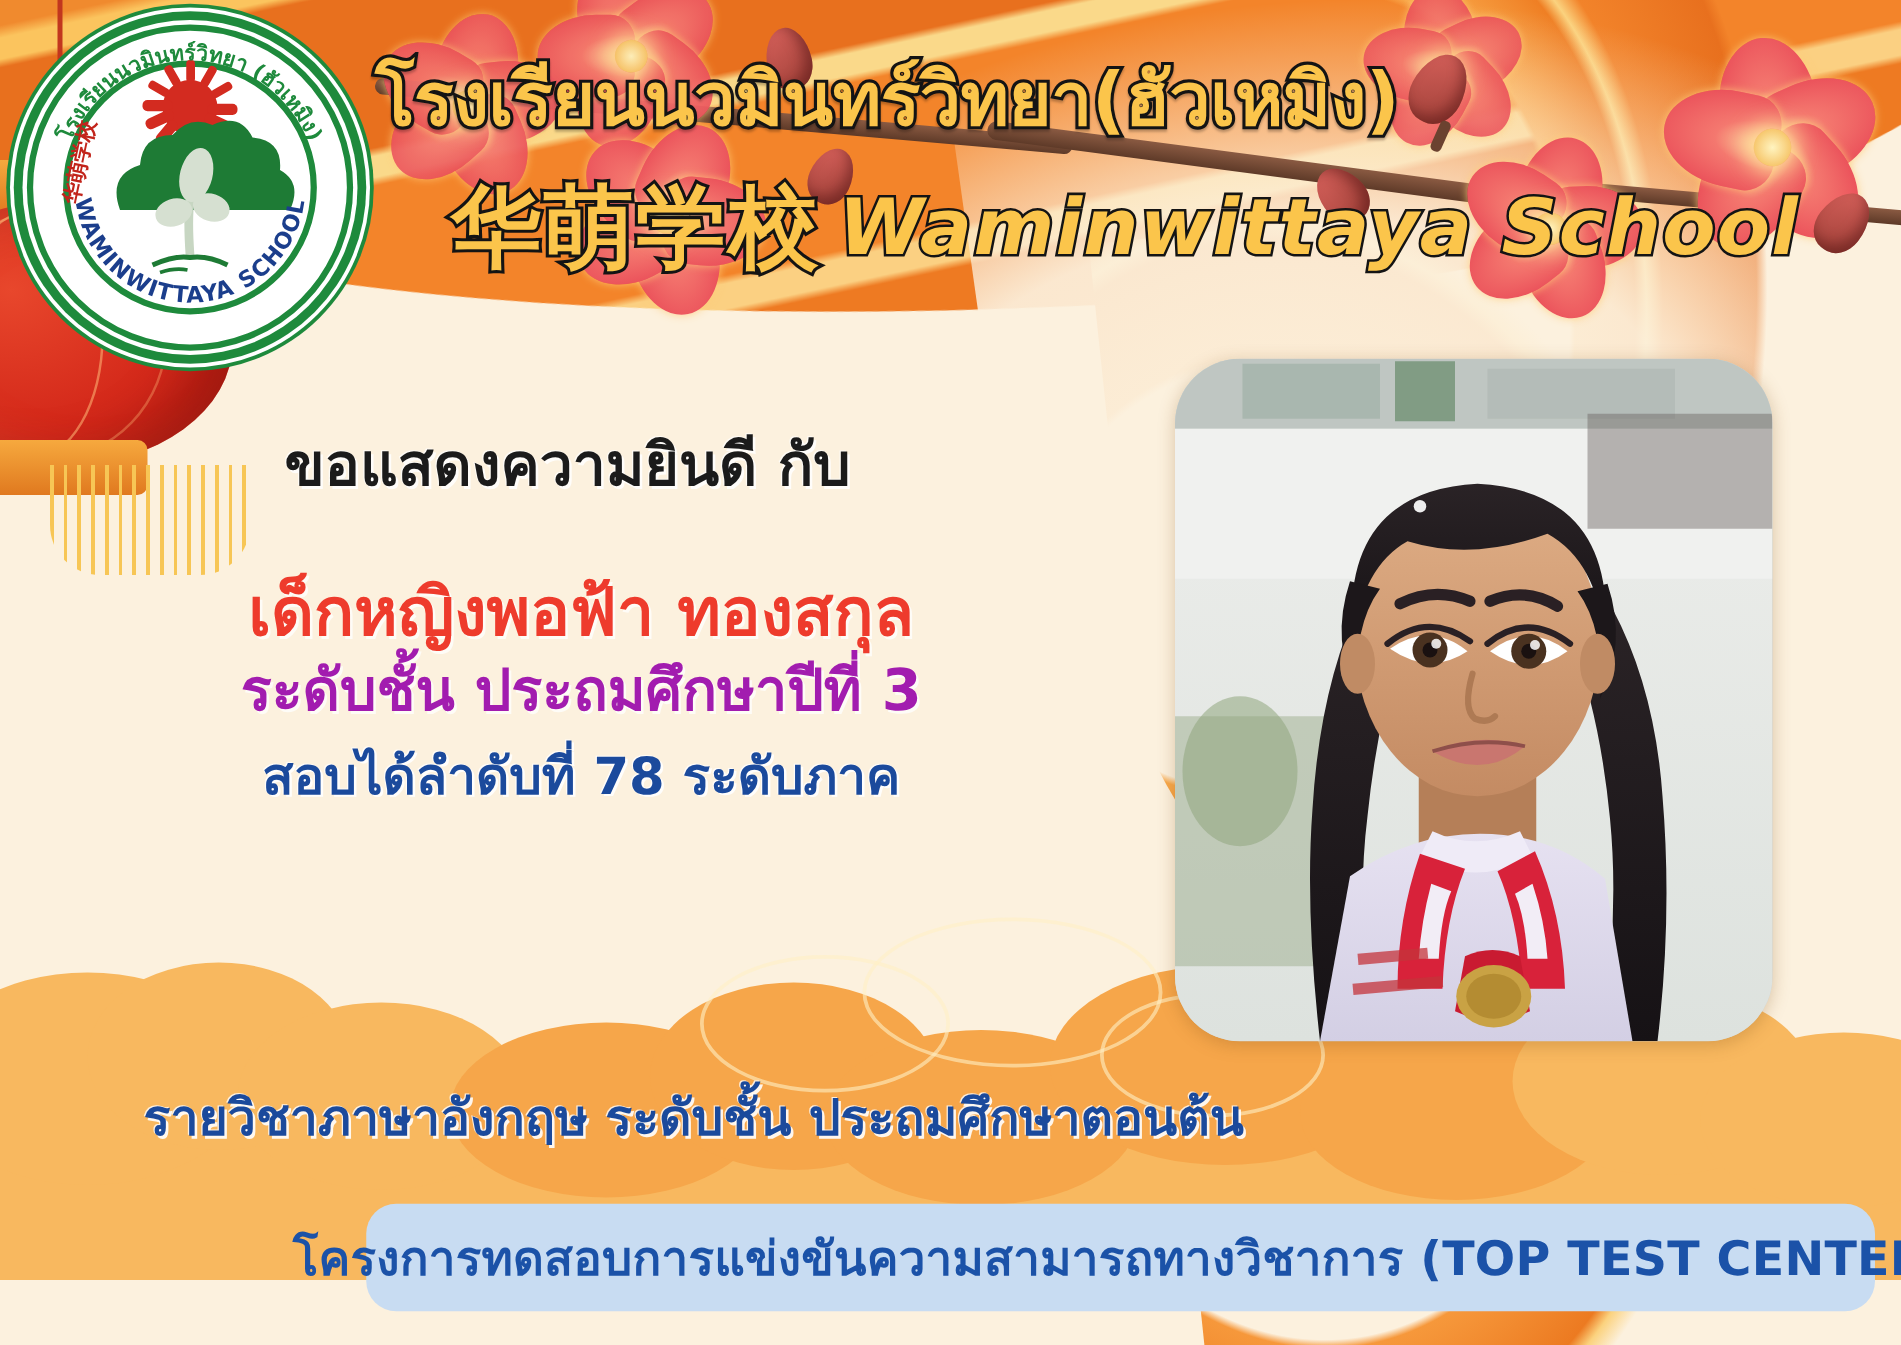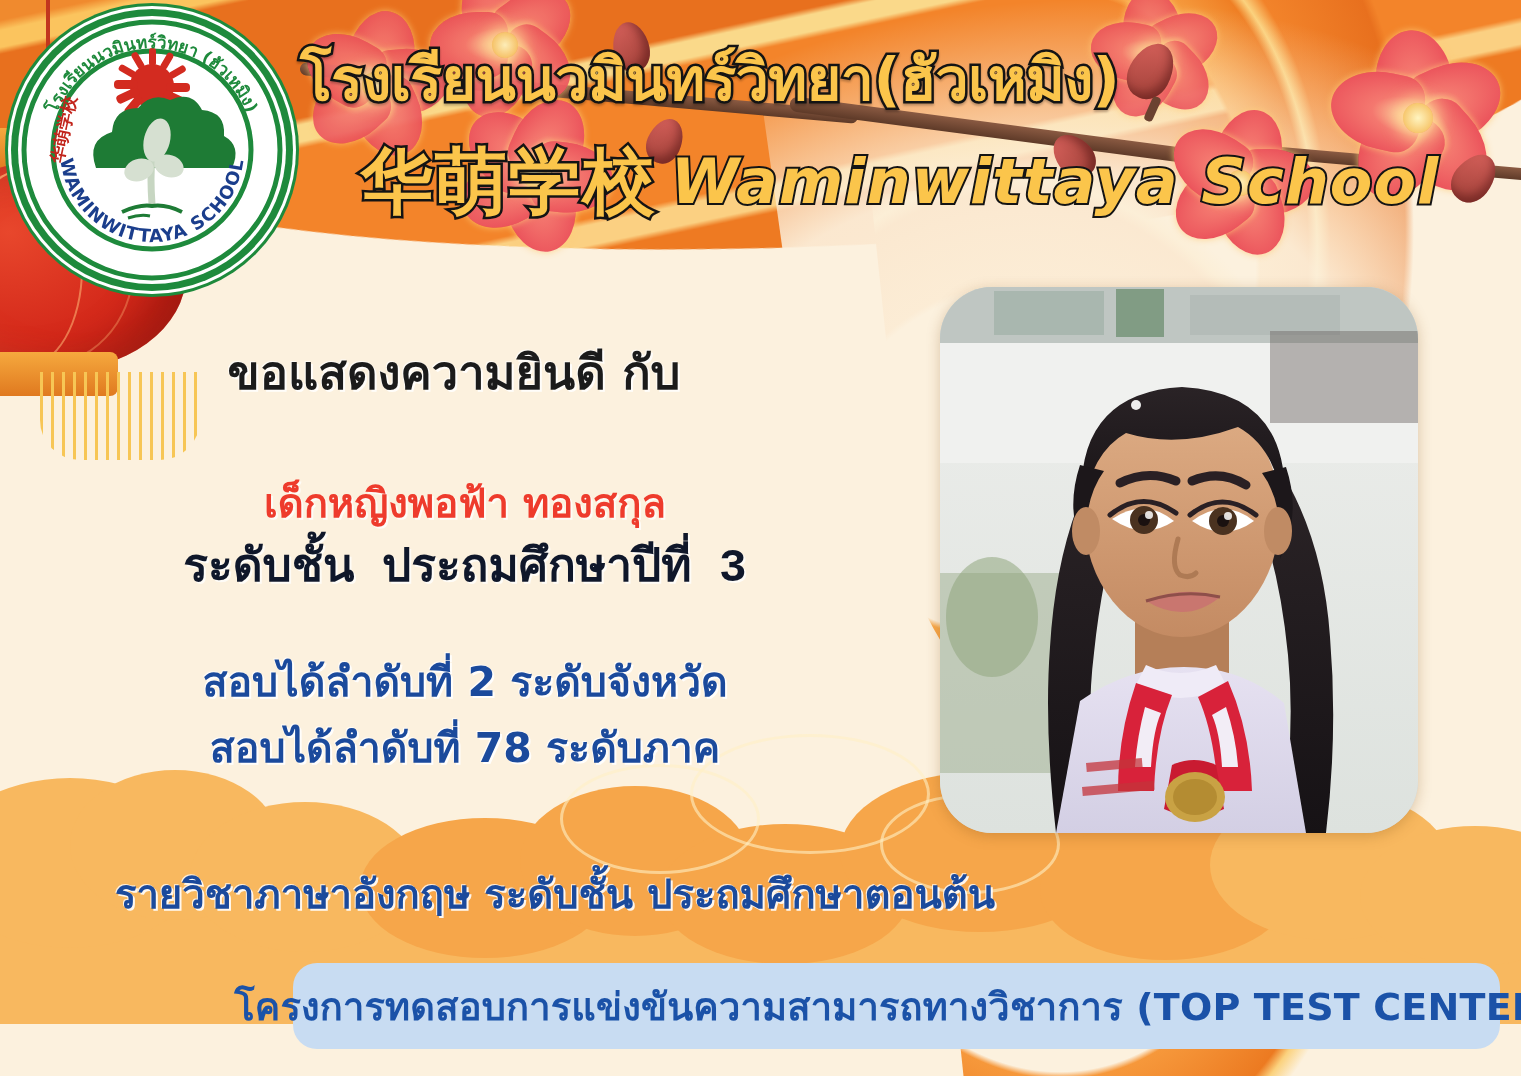--- a/index.html
+++ b/index.html
@@ -238,31 +238,30 @@
     font-weight:700;
     line-height:1.18;
   }
   .l-congrats{
     font-size:47px;
     color:#1B1B1B;
     text-shadow:2px 2px 0 rgba(255,255,255,.85), -1px -1px 0 rgba(255,255,255,.7);
     margin-left:-22px;
   }
   .l-name{
-    font-size:40px;
+    font-size:53px;
     color:#EE3B2C;
-    margin-top:80px;
+    margin-top:60px;
     text-shadow:2px 2px 0 rgba(255,255,255,.75);
   }
   .l-grade{
     font-size:46px;
-    color:#0f172a;
-    margin-top:14px;
+    color:#a21caf;
+    margin-top:2px;
     text-shadow:2px 2px 0 rgba(255,255,255,.75);
-    font-family:Liberation Mono, monospace;
   }
   .l-rank1{
     font-size:41px;
     color:#1B4A9C;
     margin-top:62px;
     text-shadow:2px 2px 0 rgba(255,255,255,.9), -1px -1px 0 rgba(255,255,255,.8);
   }
   .l-rank2{
     font-size:41px;
     color:#1B4A9C;
@@ -524,21 +523,20 @@
       <path d="M206,314 q38,-12 74,-4" stroke="#8E4F4A" stroke-width="3" fill="none"></path>
 
       <circle cx="196" cy="118" r="5" fill="#EDEDED"></circle>
     </svg>
   </div>
 
   <div class="body-text">
     <div class="line l-congrats">ขอแสดงความยินดี กับ</div>
     <div class="line l-name">เด็กหญิงพอฟ้า ทองสกุล</div>
     <div class="line l-grade">ระดับชั้น ประถมศึกษาปีที่ 3</div>
-    <div class="line l-rank1">สอบได้ลำดับที่ 2 ระดับจังหวัด</div>
     <div class="line l-rank2">สอบได้ลำดับที่ 78 ระดับภาค</div>
   </div>
 
   <div class="l-subject">รายวิชาภาษาอังกฤษ ระดับชั้น ประถมศึกษาตอนต้น</div>
 
   <div class="program-banner">
     <span class="txt">โครงการทดสอบการแข่งขันความสามารถทางวิชาการ (TOP TEST CENTER)</span>
   </div>
 
 </div>

